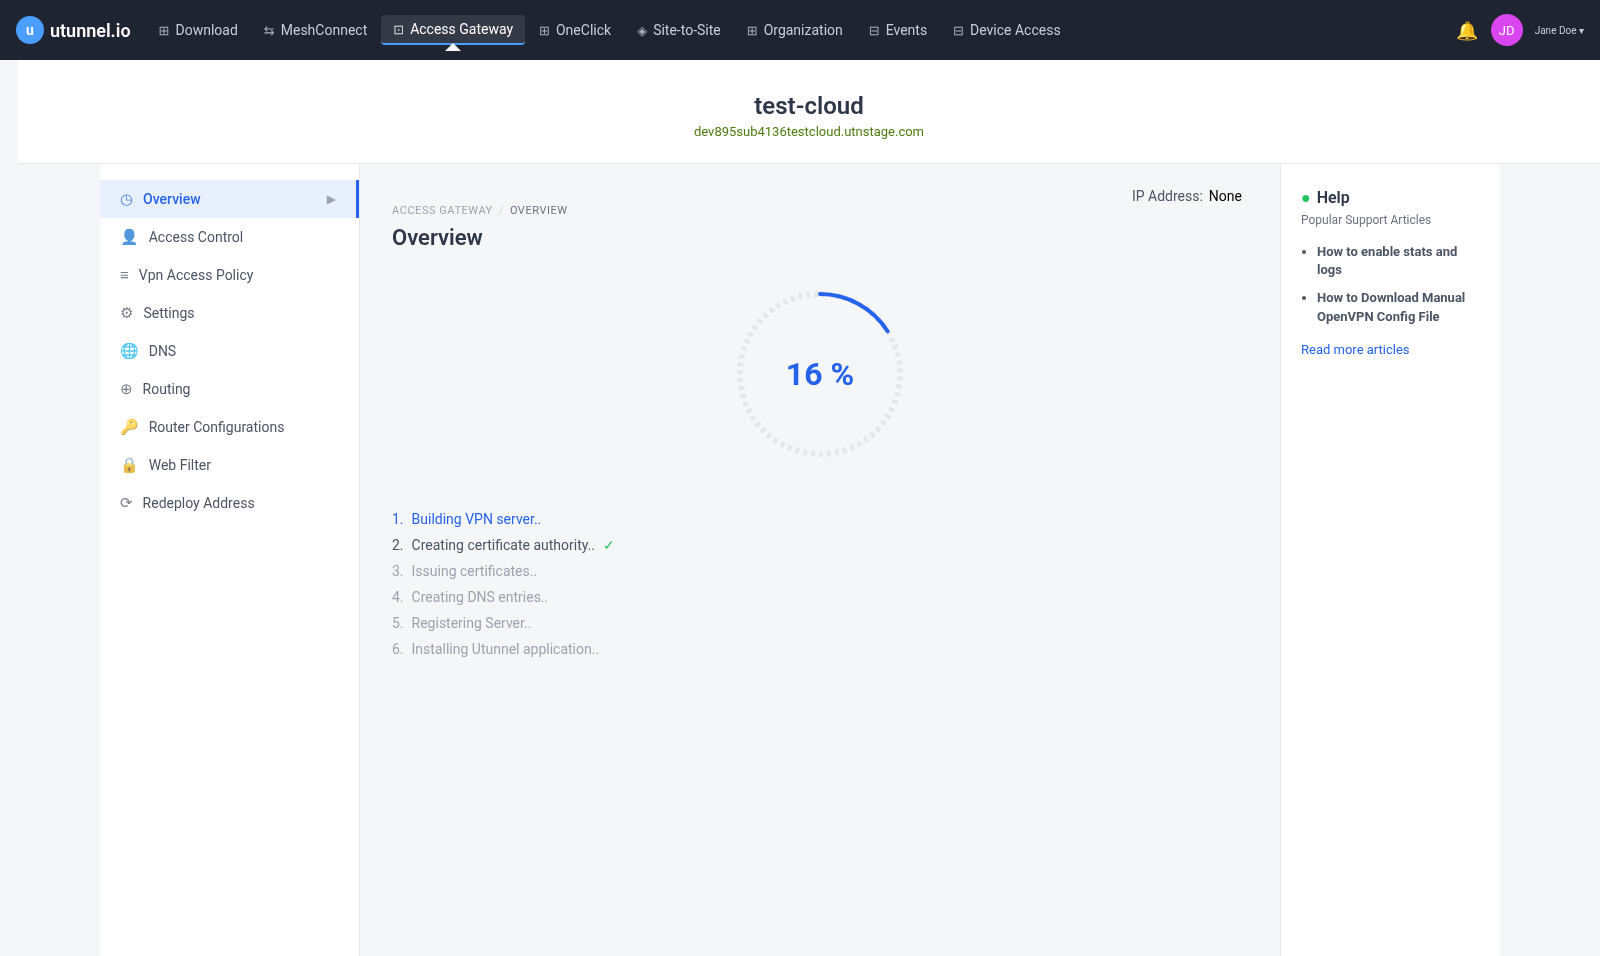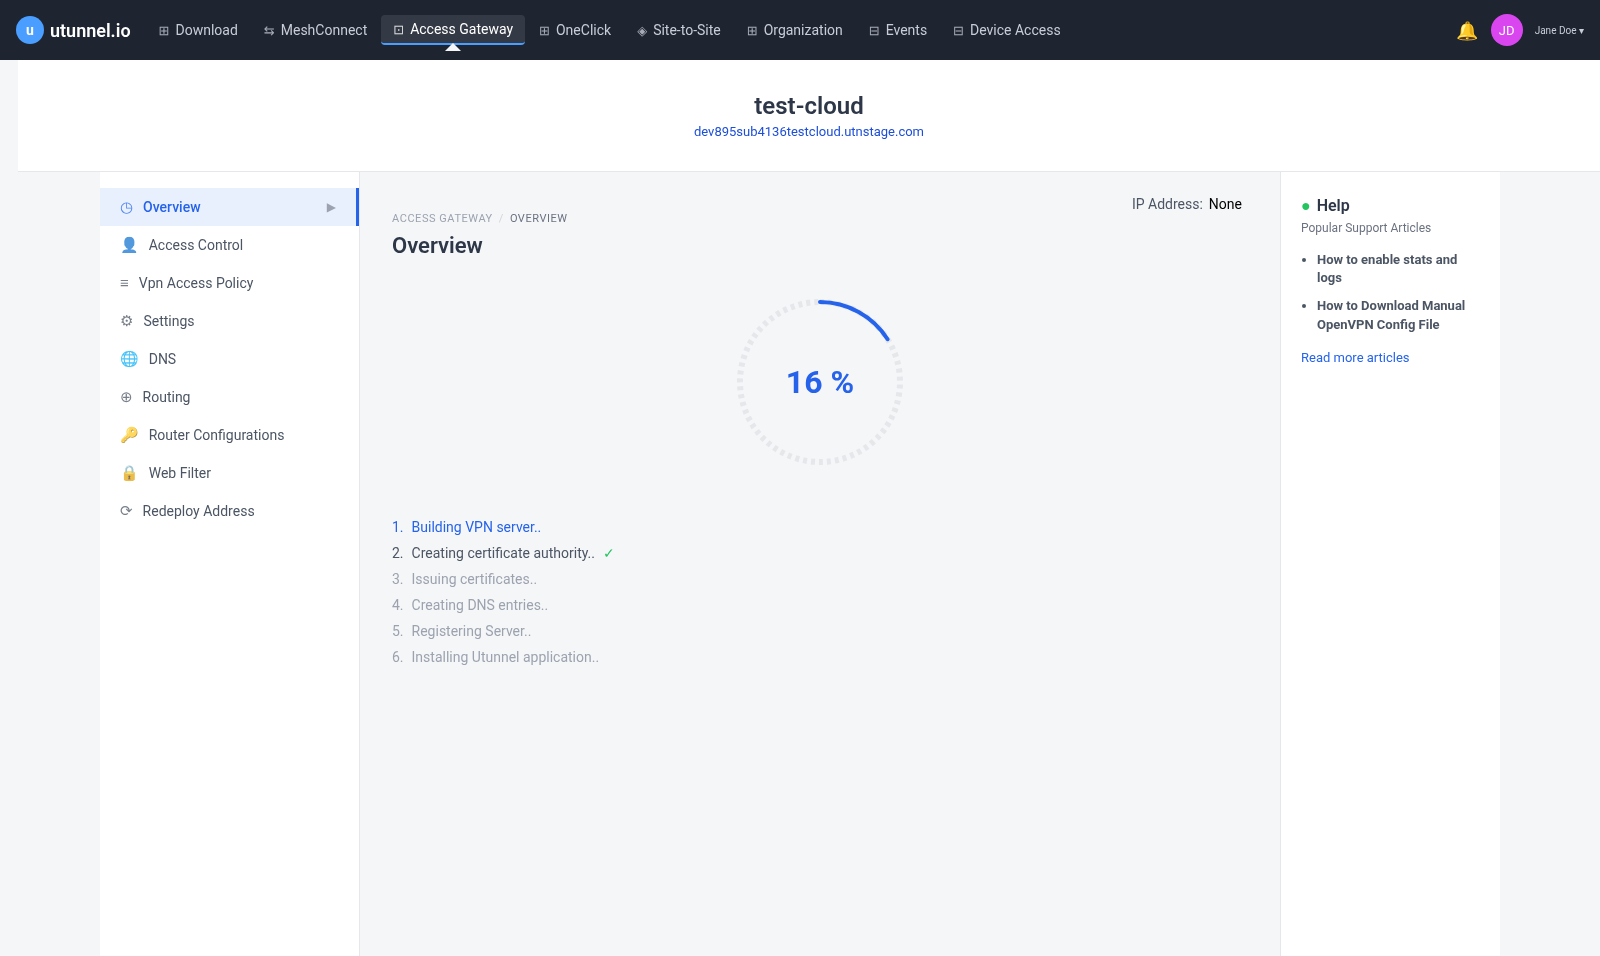--- a/index.html
+++ b/index.html
@@ -62,27 +62,27 @@
       background: #d946ef;
       border-radius: 50%;
       display: flex; align-items: center; justify-content: center;
       color: #fff; font-size: 13px;
     }
     .user-name { color: #c8cdd8; font-size: 10px; cursor: pointer; }
 
     
     .page-header {
       text-align: center;
-      padding: 32px 0 32px;
+      padding: 32px 0 24px;
       background: #fff;
       border-bottom: 1px solid #e5e7eb;
       margin-left: 18px;
     }
     .page-title { font-size: 24px; color: #2d3748; font-weight: 600; }
-    .page-subtitle { font-size: 13px; color: #1d4ed8; margin-top: 4px; }
+    .page-subtitle { font-size: 13px; color: #4d7c0f; margin-top: 4px; }
 
     
     .main-layout {
       display: flex;
       max-width: 1400px;
       margin: 0 auto;
       padding: 0;
     }
 
     

